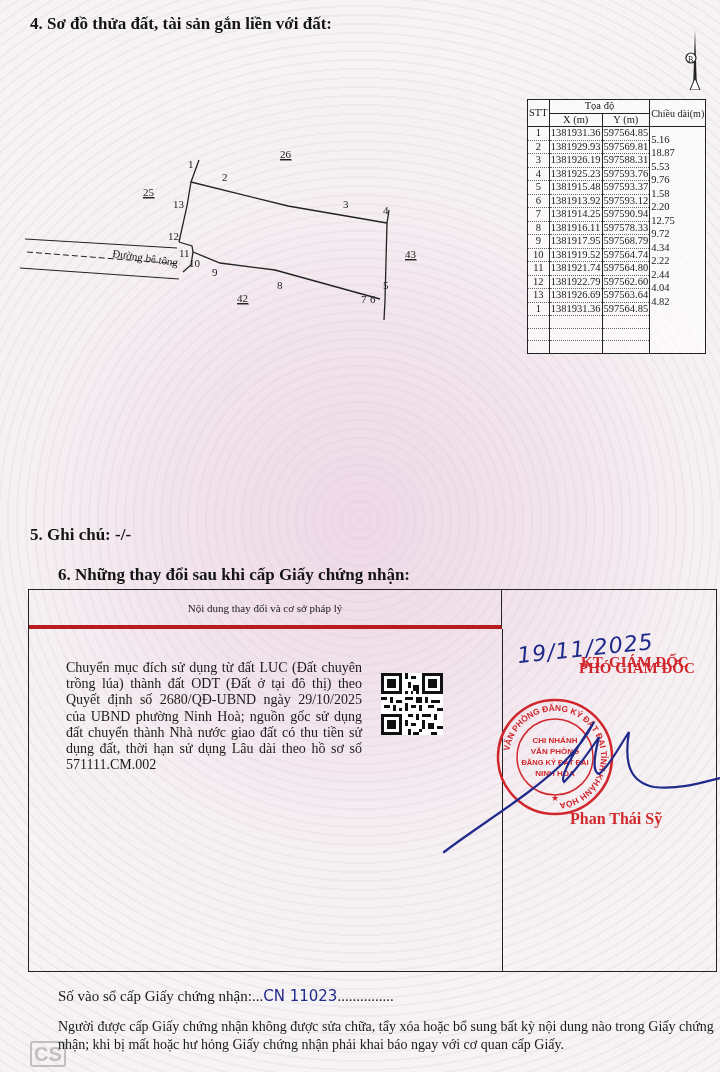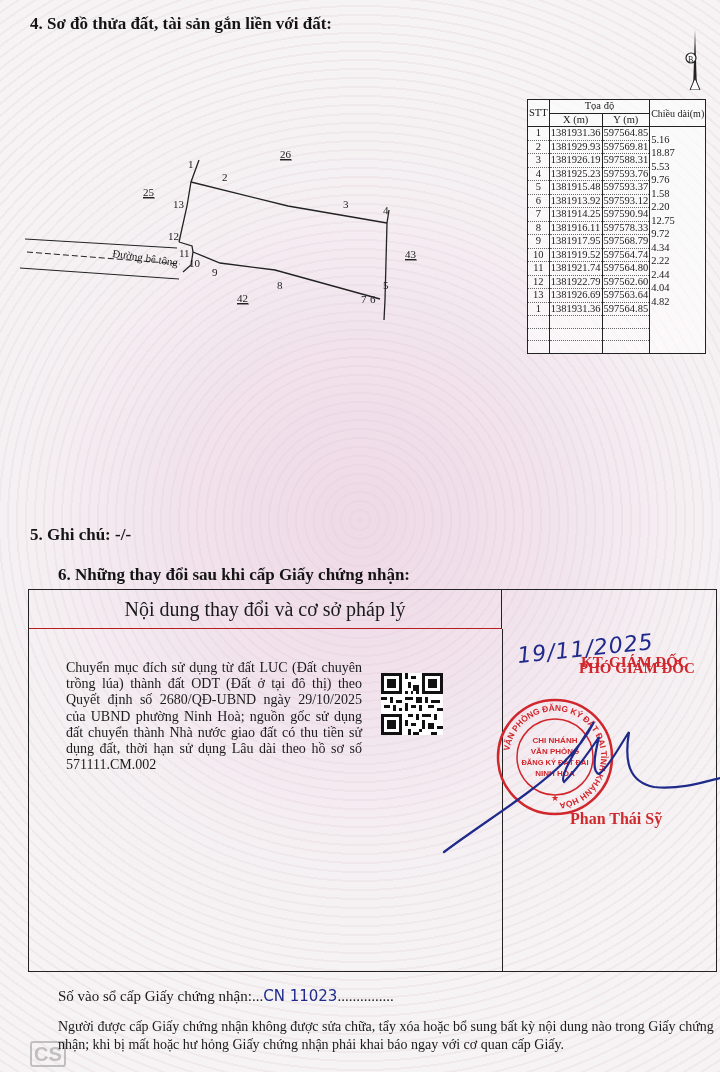--- a/index.html
+++ b/index.html
@@ -49,22 +49,22 @@
     .coord-table tr.last td { border-bottom: 1px solid #222; }
     .len-val { position: absolute; left: 1px; top: 7px; font-size: 10.5px; }
 
     
     .changes {
       position: absolute; left: 28px; top: 589px; width: 689px; height: 383px;
       border: 1.5px solid #222;
     }
     .changes .hdr-left {
       position: absolute; left: 0; top: 0; width: 473px; height: 39px;
-      border-right: 1px solid #222; border-bottom: 1px solid #b91c1c;
-      display: flex; align-items: center; justify-content: center; font-size: 20px;
+      border-right: 1px solid #222; border-bottom: 4px solid #b91c1c;
+      display: flex; align-items: center; justify-content: center; font-size: 11px;
     }
     .changes .hdr-right {
       position: absolute; left: 473px; top: 0; right: 0; height: 39px;
       border-bottom: 1px solid #222;
       display: flex; flex-direction: column; align-items: center; justify-content: center;
       font-size: 14px; line-height: 15px; text-align: center;
     }
     .changes .col-divider { position: absolute; left: 473px; top: 39px; bottom: 0; width: 1px; background: #222; }
     .content-text {
       position: absolute; left: 37px; top: 70px; width: 296px;

